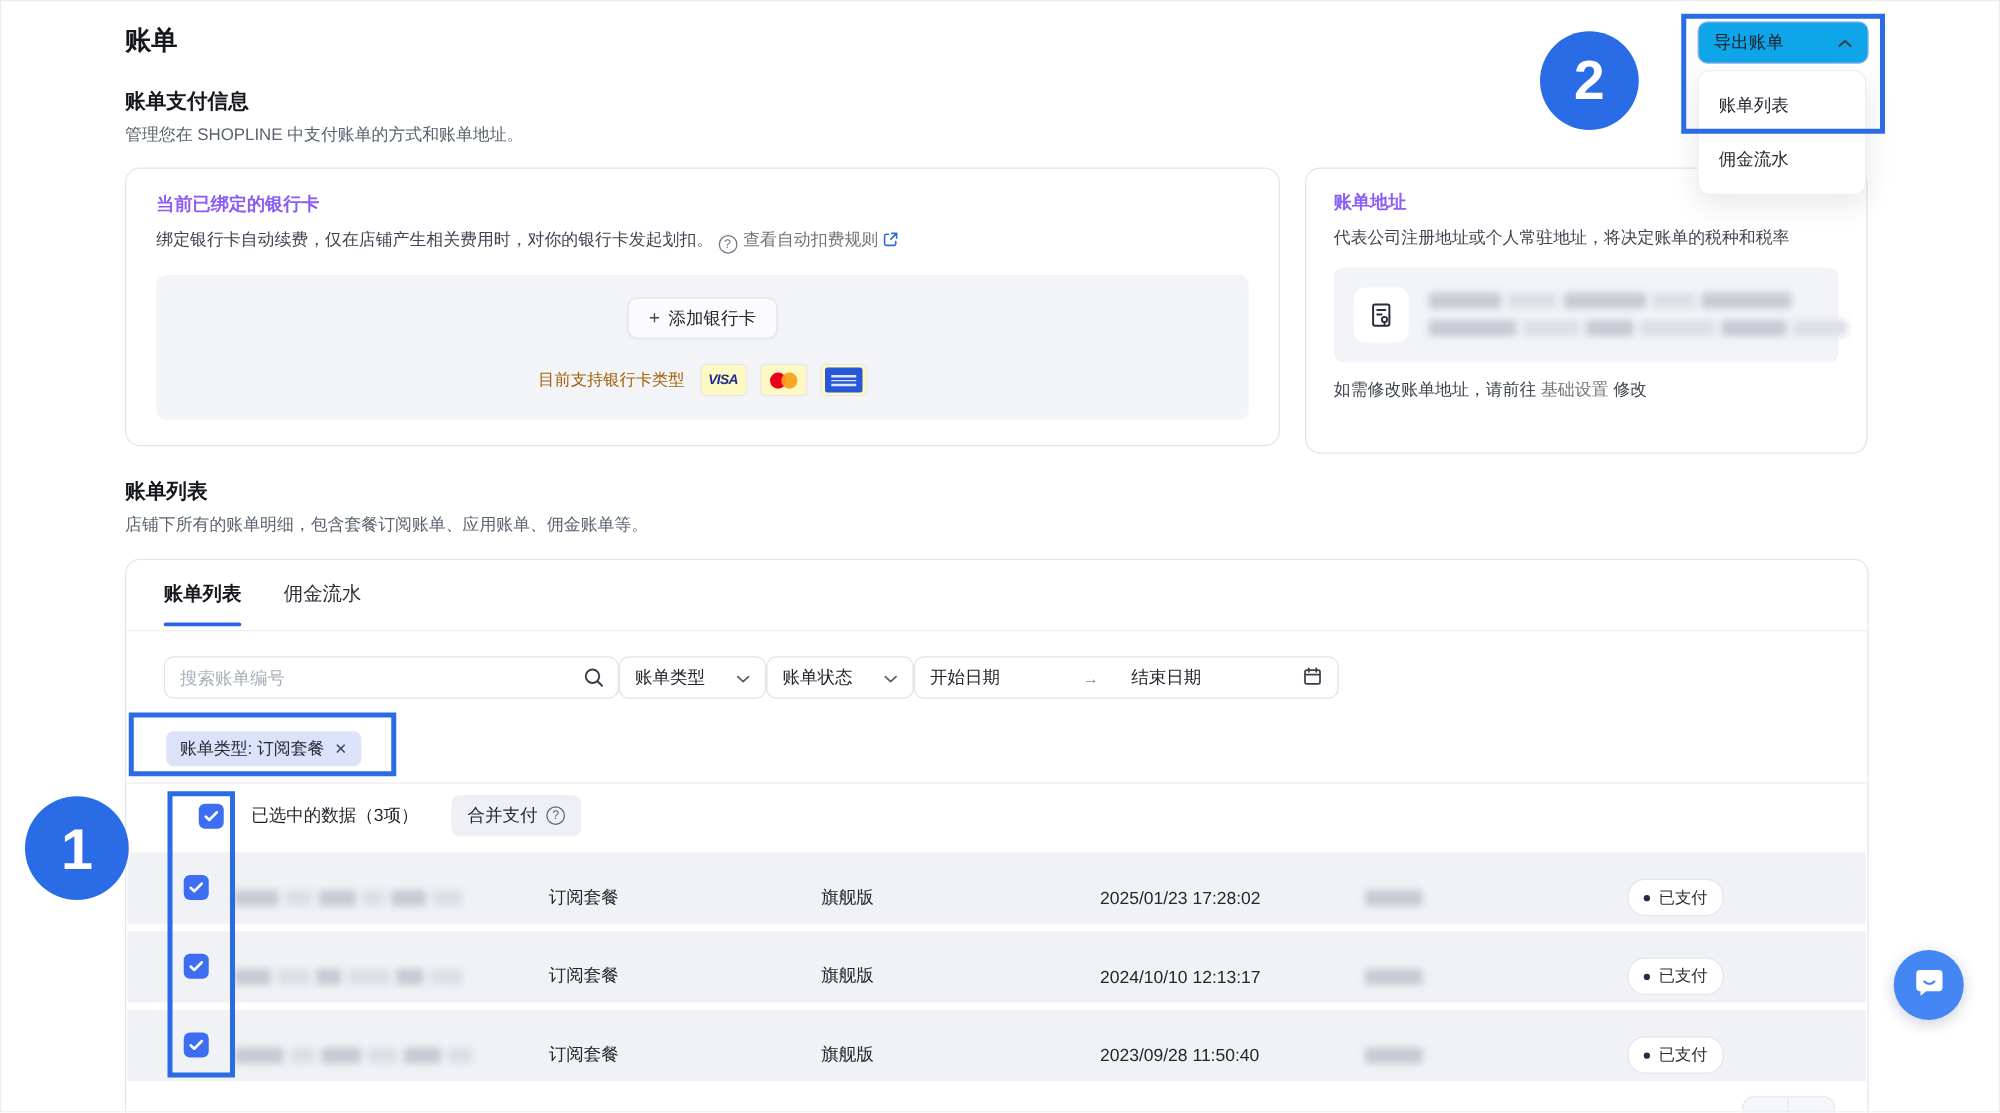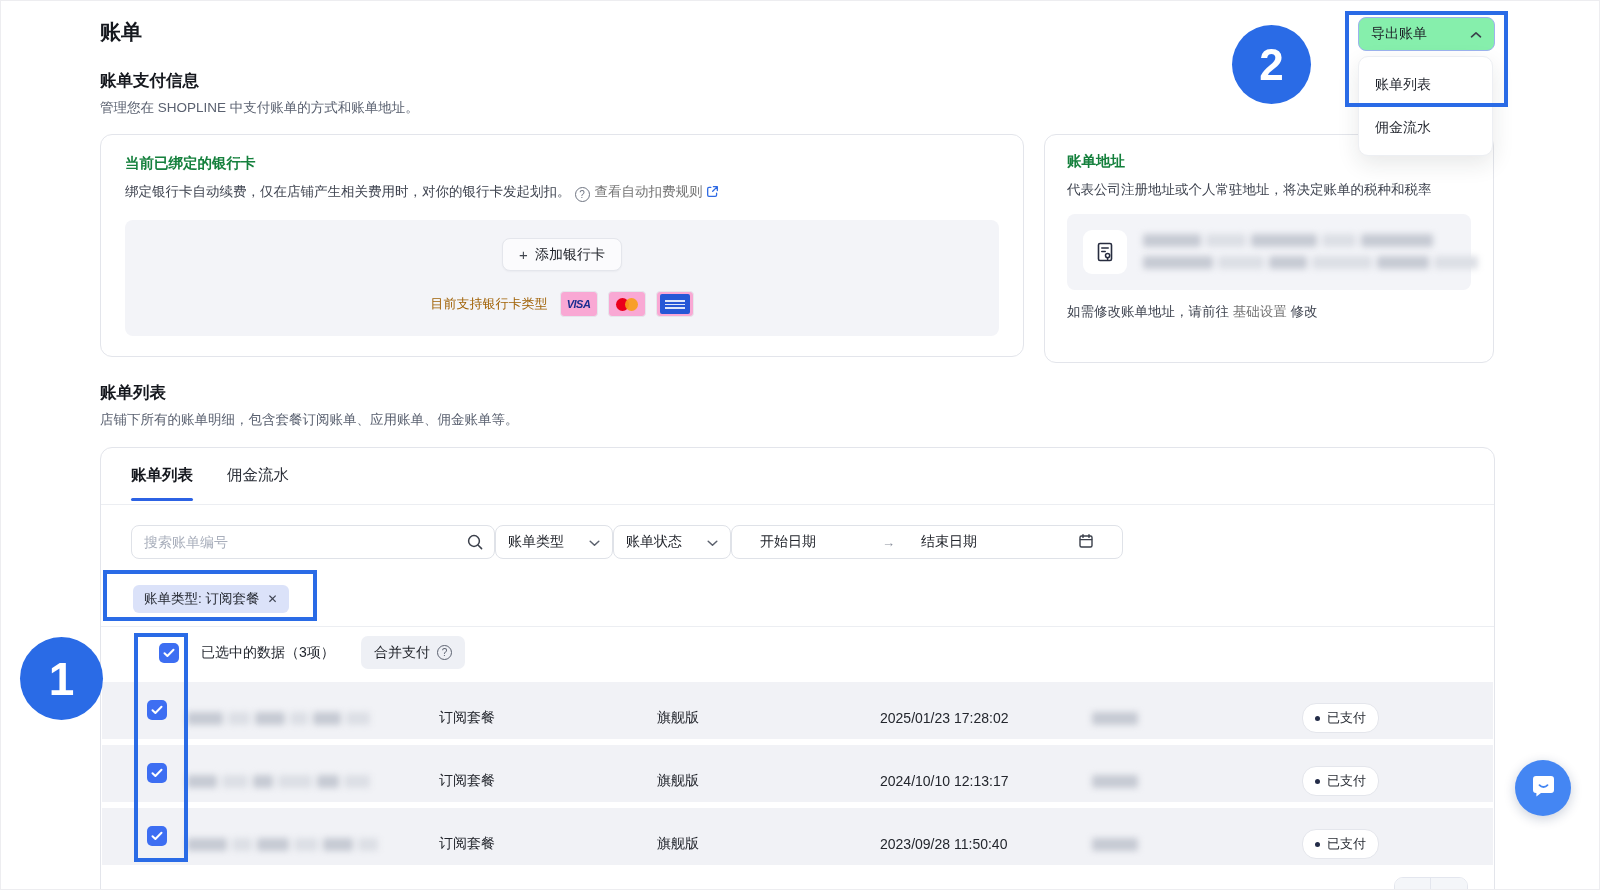--- a/index.html
+++ b/index.html
@@ -15,36 +15,36 @@
   .page-title { position:absolute; left:100px; top:18px; font-size:21px; font-weight:700; color:#14171d; }
   .section-title { font-size:16.5px; font-weight:700; color:#14171d; }
   .section-desc { font-size:13.5px; color:#5a6170; margin-top:7px; }
   .pay-header { position:absolute; left:100px; top:70px; }
   .list-header { position:absolute; left:100px; top:382px; }
 
   
   .card { position:absolute; background:#fff; border:1px solid #e3e5eb; border-radius:12px; }
   .bank-card { left:100px; top:134px; width:924px; height:223px; padding:19px 24px; }
   .addr-card { left:1044px; top:134px; width:450px; height:229px; padding:17px 22px; }
-  .card-title { font-size:14.5px; font-weight:700; color:#15803d; }
+  .card-title { font-size:14.5px; font-weight:700; color:#8b5cf6; }
   .card-desc { font-size:13.5px; color:#3f4450; margin-top:9px; line-height:1.55; }
   .inline-link { color:#737373; text-decoration:none; cursor:pointer; }
   .q-icon { display:inline-flex; width:15px; height:15px; border:1.4px solid #6f7582; border-radius:50%;
     align-items:center; justify-content:center; font-size:10px; color:#6f7582; vertical-align:-2px; margin:0 5px 0 4px; }
   .ext-icon { display:inline-block; vertical-align:-2px; margin-left:3px; }
 
   .bank-inner { margin-top:15px; height:116px; background:#f3f4f8; border-radius:8px;
     display:flex; flex-direction:column; align-items:center; justify-content:center; gap:20px; }
   .add-card-btn { display:inline-flex; align-items:center; gap:7px; height:33px; padding:0 16px;
     background:#fbfbfd; border:1px solid #e4e6ec; border-radius:8px; font-size:14px; color:#23262d;
     box-shadow:0 1px 2px rgba(25,30,40,.04); cursor:pointer; }
   .plus-glyph { font-size:15px; color:#41464f; }
   .support-row { display:flex; align-items:center; gap:10px; }
   .support-label { font-size:13px; color:#a16207; margin-right:2px; }
-  .brand-chip { width:38px; height:26px; background:#f9a8d4; border:1px solid #e5e7ec; border-radius:4px;
+  .brand-chip { width:38px; height:26px; background:#fef9c3; border:1px solid #e5e7ec; border-radius:4px;
     display:flex; align-items:center; justify-content:center; overflow:hidden; }
   .visa-text { font-size:11px; font-weight:700; font-style:italic; color:#1c2d8f; letter-spacing:-.5px; }
   .mc-circles { position:relative; width:22px; height:13px; }
   .mc-circles i { position:absolute; top:0; width:13px; height:13px; border-radius:50%; }
   .mc-red { left:0; background:#eb001b; }
   .mc-org { right:0; background:#f79e1b; opacity:.92; }
   .amex-box { width:30px; height:20px; background:#2557d6; border-radius:2px;
     display:flex; flex-direction:column; align-items:center; justify-content:center; gap:2px; }
   .amex-box i { display:block; width:20px; height:1.6px; background:rgba(255,255,255,.85); }
 
@@ -71,22 +71,22 @@
   .div-filters { top:178px; }
 
   .filter-row { position:absolute; left:30px; top:77px; display:flex; }
   .search-box { position:relative; width:364px; }
   .search-box input { width:100%; height:34px; border:1px solid #dfe2e8; border-radius:8px;
     padding:0 36px 0 12px; font-size:14px; color:#1f232b; outline:none; font-family:inherit; }
   .search-box input::placeholder { color:#a9afbc; }
   .search-ic { position:absolute; right:11px; top:8px; }
   .select { width:118px; height:34px; border:1px solid #dfe2e8; border-radius:8px; background:#fff;
     display:flex; align-items:center; justify-content:space-between; padding:0 12px; font-size:14px; color:#23262d; cursor:pointer; }
-  .daterange { width:392px; height:34px; border:1px solid #dfe2e8; border-radius:8px; background:#fff;
-    display:flex; align-items:center; padding:0 28px; font-size:14px; color:#23262d; cursor:pointer; }
+  .daterange { width:340px; height:34px; border:1px solid #dfe2e8; border-radius:8px; background:#fff;
+    display:flex; align-items:center; padding:0 12px; font-size:14px; color:#23262d; cursor:pointer; }
   .daterange .arrow { color:#8b919d; margin:0 26px 0 66px; font-size:13px; }
   .daterange .cal { margin-left:auto; }
 
   .filter-tag { position:absolute; left:32px; top:137px; height:28px; background:#dbe2f9; border-radius:6px;
     display:inline-flex; align-items:center; padding:0 11px; font-size:13.5px; color:#262a33; gap:8px; }
   .tag-close { font-size:12px; color:#3c4150; cursor:pointer; }
 
   .sel-row { position:absolute; left:12px; right:0; top:178px; height:53px; display:flex; align-items:center; }
   .checkbox { width:20px; height:20px; border-radius:5px; background:#3d6ef2; display:flex;
     align-items:center; justify-content:center; flex:0 0 auto; cursor:pointer; }
@@ -100,21 +100,21 @@
   .trow { position:absolute; left:1px; right:1px; height:57px; background:#f1f2f6; }
   .trow-1 { top:234px; } .trow-2 { top:297px; } .trow-3 { top:360px; }
   .trow .checkbox { position:absolute; left:45px; top:18px; }
   .cell { position:absolute; top:0; height:72px; display:flex; align-items:center; font-size:14px; color:#23262d; }
   .c-id { left:85px; } .c-type { left:337px; } .c-plan { left:555px; } .c-date { left:778px; } .c-amt { left:990px; } .c-status { left:1200px; }
   .status-pill { display:inline-flex; align-items:center; gap:7px; background:#fff; border:1px solid #e4e6ec;
     border-radius:14px; padding:5px 12px; font-size:13px; color:#2a2e36; }
   .status-dot { width:5px; height:5px; border-radius:50%; background:#232c48; }
 
   
-  .export-btn { position:absolute; left:1358px; top:17px; width:137px; height:31px; background:#86efac;
+  .export-btn { position:absolute; left:1358px; top:17px; width:137px; height:31px; background:#0ea5e9;
     border:1px solid #9db3ee; border-radius:8px; display:flex; align-items:center; justify-content:space-between;
     padding:16px 12px; font-size:14px; color:#1c1f26; cursor:pointer; z-index:15; }
   .export-menu { position:absolute; left:1358px; top:56px; width:135px; background:#fff; border:1px solid #edeff3;
     border-radius:10px; box-shadow:0 8px 22px rgba(31,35,41,.10); padding:6px 0; z-index:16; }
   .menu-item { height:43px; display:flex; align-items:center; padding:0 16px; font-size:14px; color:#1f232b; cursor:pointer; }
 
   
   .anno-box { position:absolute; border:4px solid #2a6be6; background:transparent; z-index:30; pointer-events:none; }
   .anno-tag { left:103px; top:570px; width:214px; height:51px; }
   .anno-checks { left:134px; top:633px; width:54px; height:229px; }

